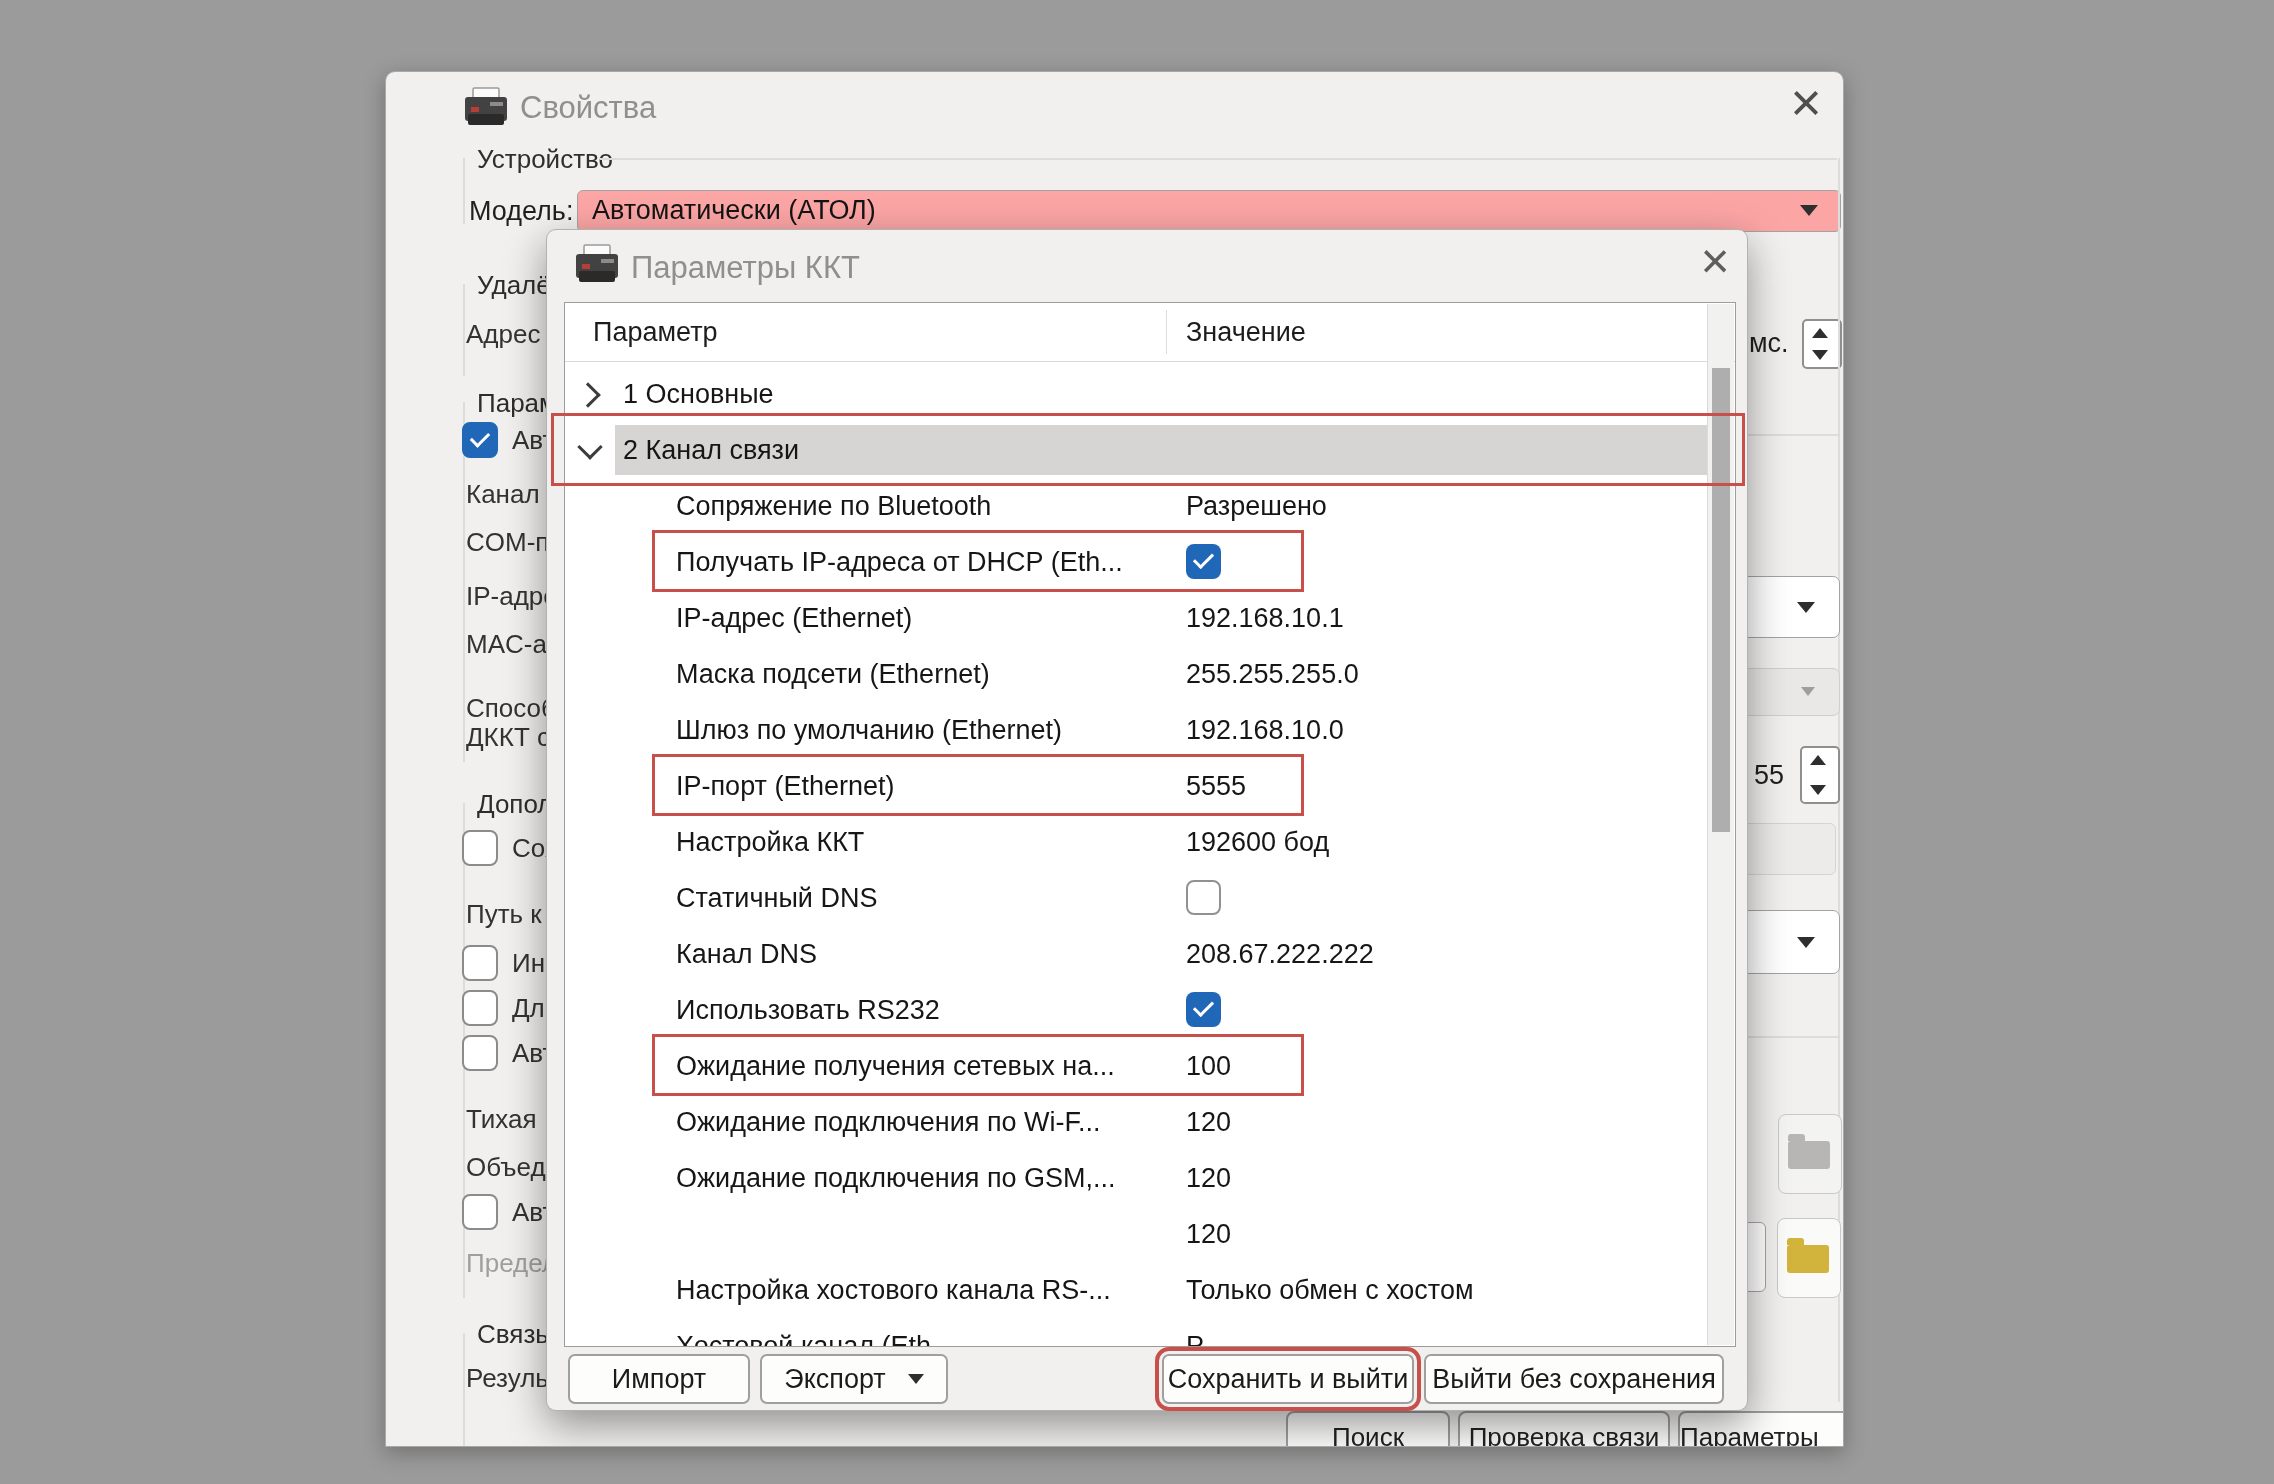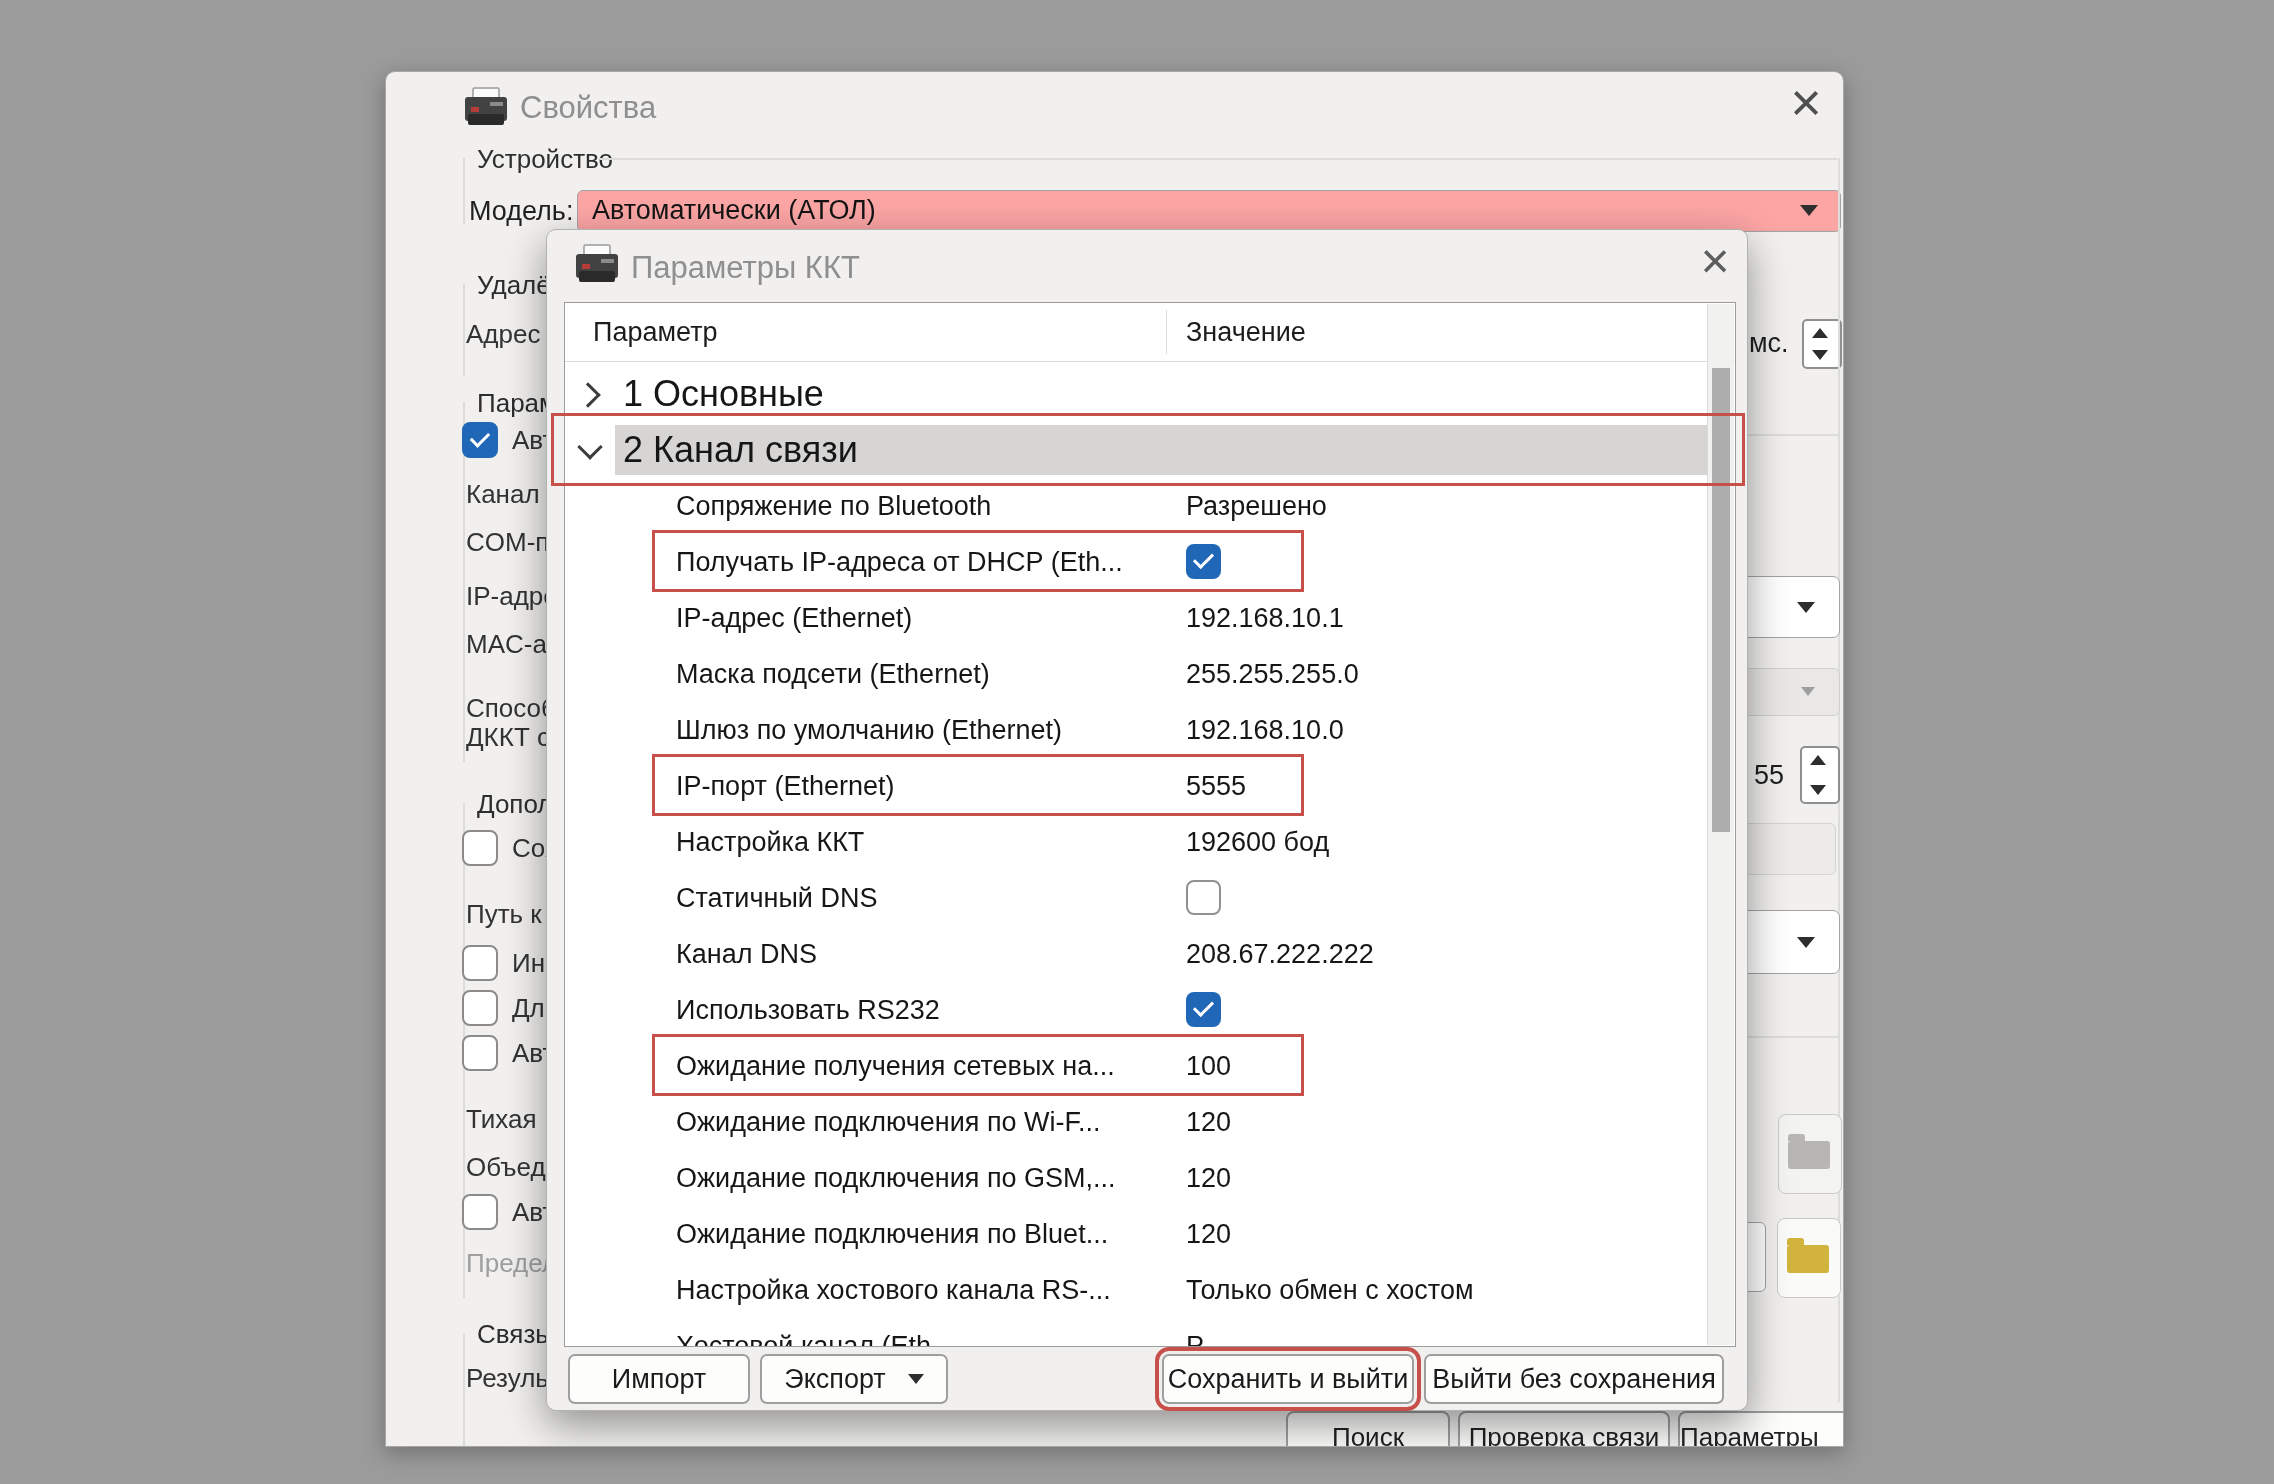--- a/index.html
+++ b/index.html
@@ -86,21 +86,21 @@
   .thead .h-div{position:absolute;left:601px;top:7px;width:1px;height:44px;background:#dcdcdc;}
 
   .rows{position:absolute;left:1px;top:59px;width:1143px;padding-top:4px;}
   .trow{position:relative;height:56px;}
   .trow.selected::before{content:"";position:absolute;left:49px;right:1px;top:3px;bottom:3px;background:#d6d5d4;}
   .trow .chev{display:none;position:absolute;width:15px;height:15px;
               border-right:3px solid #3c3c3c;border-bottom:3px solid #3c3c3c;}
   .trow.section.collapsed .chev{display:block;left:13px;top:20px;transform:rotate(-45deg);}
   .trow.section.expanded .chev{display:block;left:15px;top:16px;transform:rotate(45deg);}
   .trow .param{position:absolute;left:110px;line-height:56px;font-size:27px;color:#161616;white-space:nowrap;}
-  .trow.section .param{left:57px;font-size:36px;}
+  .trow.section .param{left:57px;font-size:27px;}
   .trow .val{position:absolute;left:620px;line-height:56px;font-size:27px;color:#161616;white-space:nowrap;}
   .vcheck{display:none;position:absolute;left:620px;top:10px;width:35px;height:35px;border-radius:8px;}
   .trow.check-on .vcheck{display:block;background:#2067b8;}
   .trow.check-on .vcheck::after{content:"";position:absolute;left:8px;top:9px;width:16px;height:8px;
               border-left:3.5px solid #fff;border-bottom:3.5px solid #fff;transform:rotate(-45deg);}
   .trow.check-off .vcheck{display:block;background:#fff;border:2.5px solid #919191;box-sizing:border-box;}
   .trow.ann-row::after{content:"";position:absolute;left:86px;top:-4px;width:652px;height:62px;
               border:3px solid #c7504b;box-sizing:border-box;pointer-events:none;}
 
   .ann-wide-box{position:absolute;left:4px;top:183px;width:1194px;height:73px;
@@ -386,21 +386,20 @@
 
             </div>
             <div class="trow i14">
 
               <span class="param">Ожидание подключения по GSM,...</span>
               <span class="val">120</span>
 
             </div>
             <div class="trow i15">
 
-              <span class="param">Ожидание подключения по Bluet...</span>
               <span class="val">120</span>
 
             </div>
             <div class="trow i16">
 
               <span class="param">Настройка хостового канала RS-...</span>
               <span class="val">Только обмен с хостом</span>
 
             </div>
             <div class="trow i17 partial">

